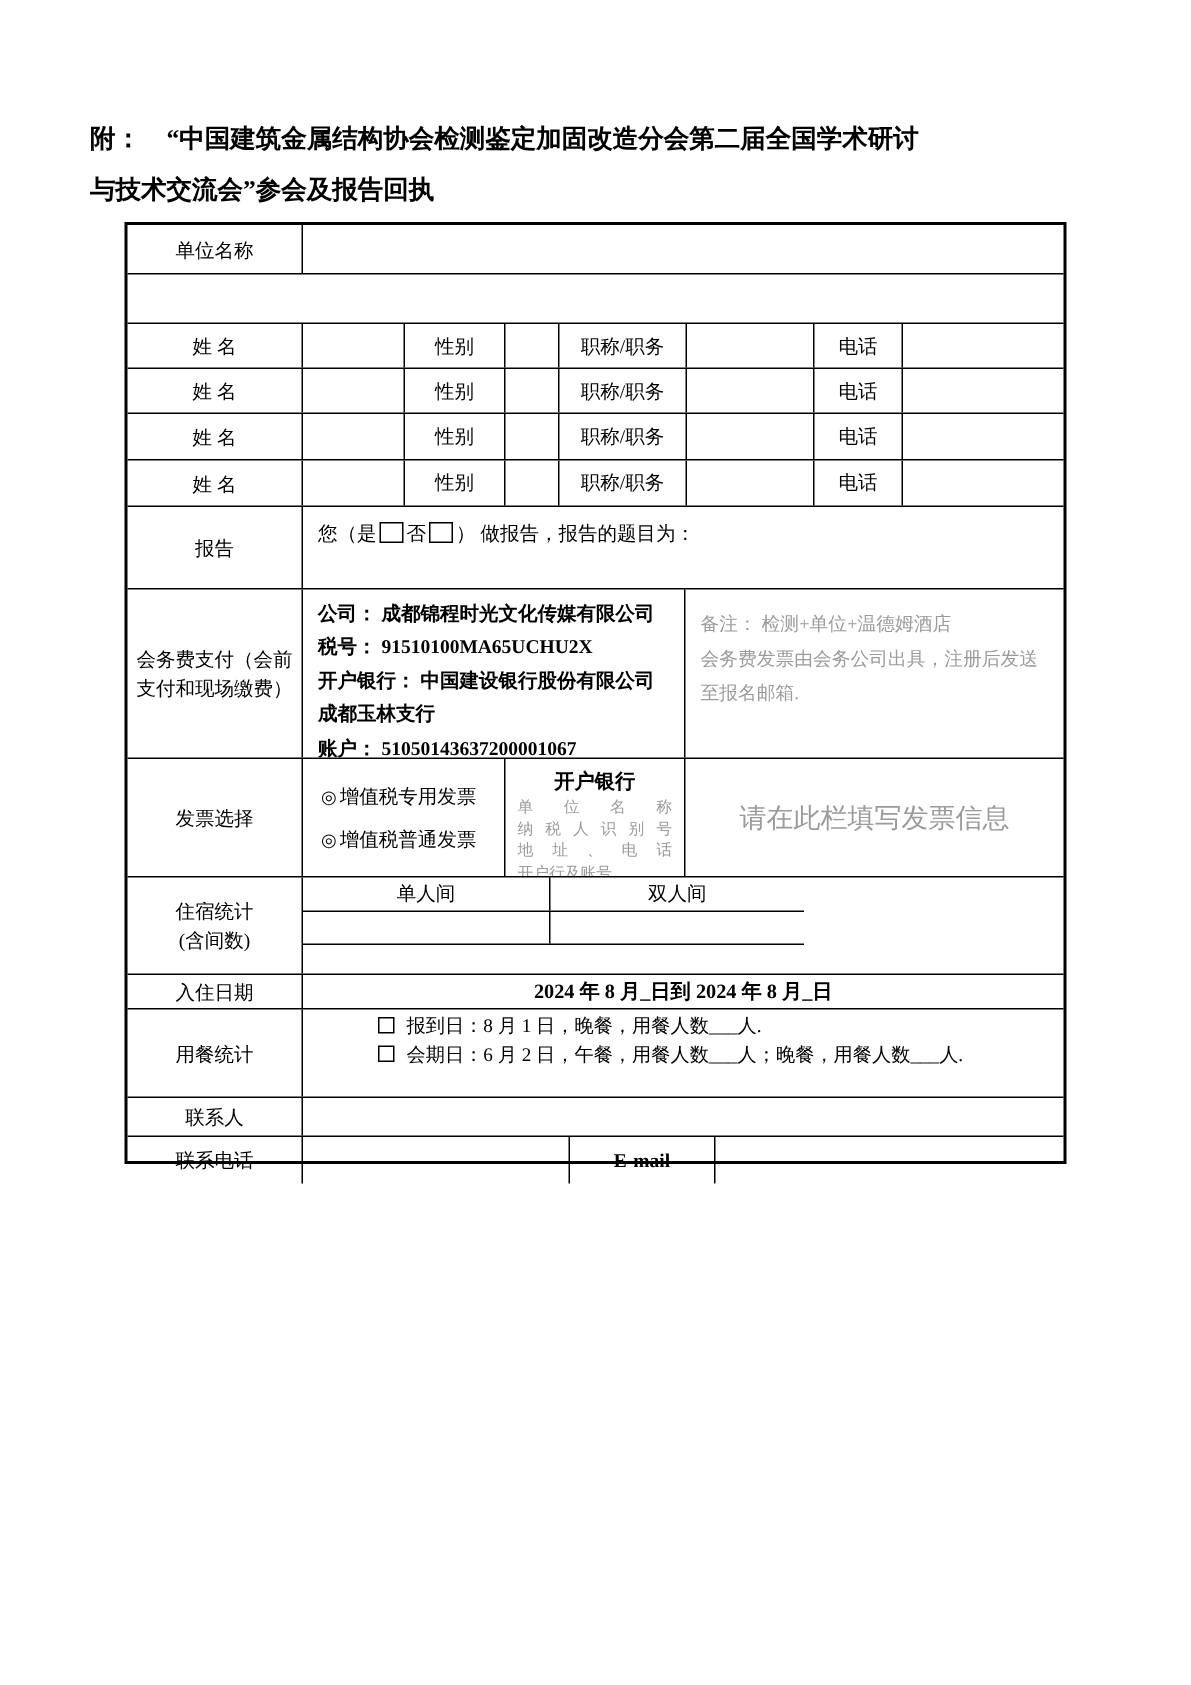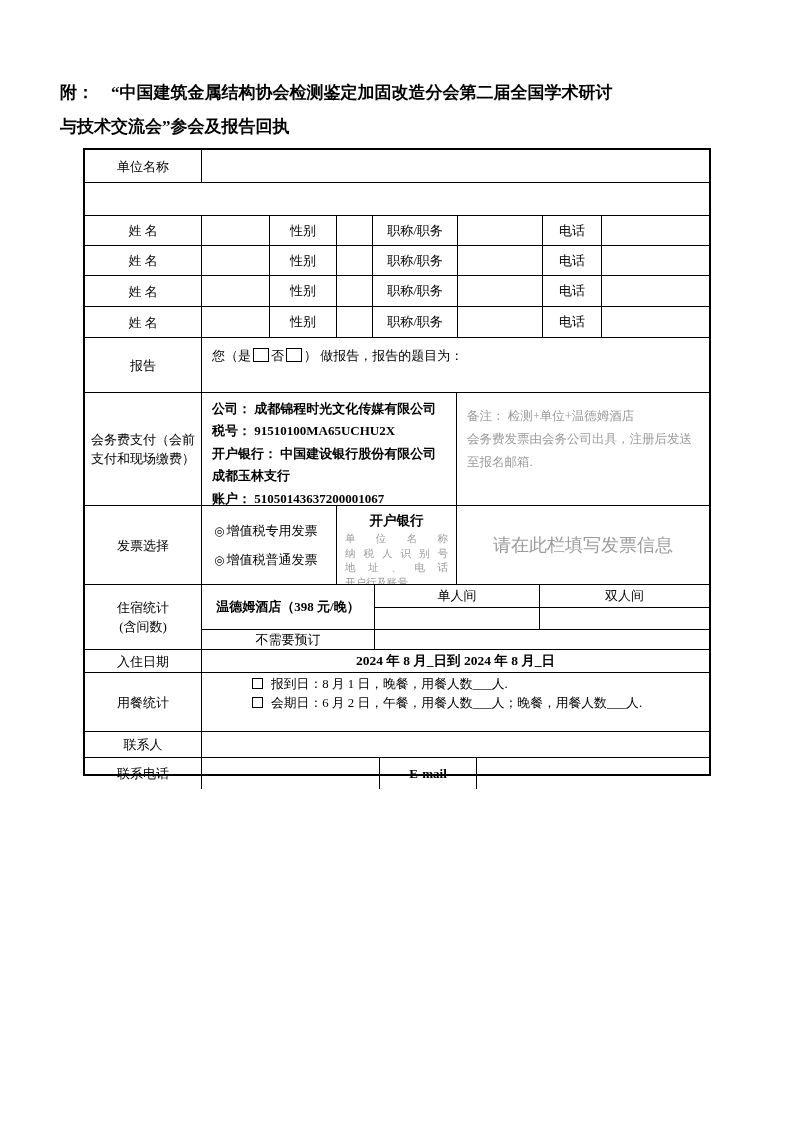--- a/index.html
+++ b/index.html
@@ -146,24 +146,20 @@
         <div class="info-line lastline">开户行及账号</div>
       </div>
       <div class="td noR hint-cell" style="width:252px">请在此栏填写发票信息</div>
     </div>
 
     <div class="tr" style="height:65px">
       <div class="td label" style="height:64px">
         <div>住宿统计</div>
         <div>(含间数)</div>
       </div>
-      <div class="col" style="width:173px">
-        <div class="td bB hotel" style="width:173px; height:45px">温德姆酒店（398 元/晚）</div>
-        <div class="td" style="width:173px; height:19px">不需要预订</div>
-      </div>
       <div class="col" style="width:334px">
         <div style="display:flex; height:23px" class="bB">
           <div class="td" style="width:165px; border-bottom:none">单人间</div>
           <div class="td noR" style="width:169px">双人间</div>
         </div>
         <div style="display:flex; height:22px" class="bB">
           <div class="td" style="width:165px; border-bottom:none"></div>
           <div class="td noR" style="width:169px"></div>
         </div>
         <div style="height:19px"></div>

